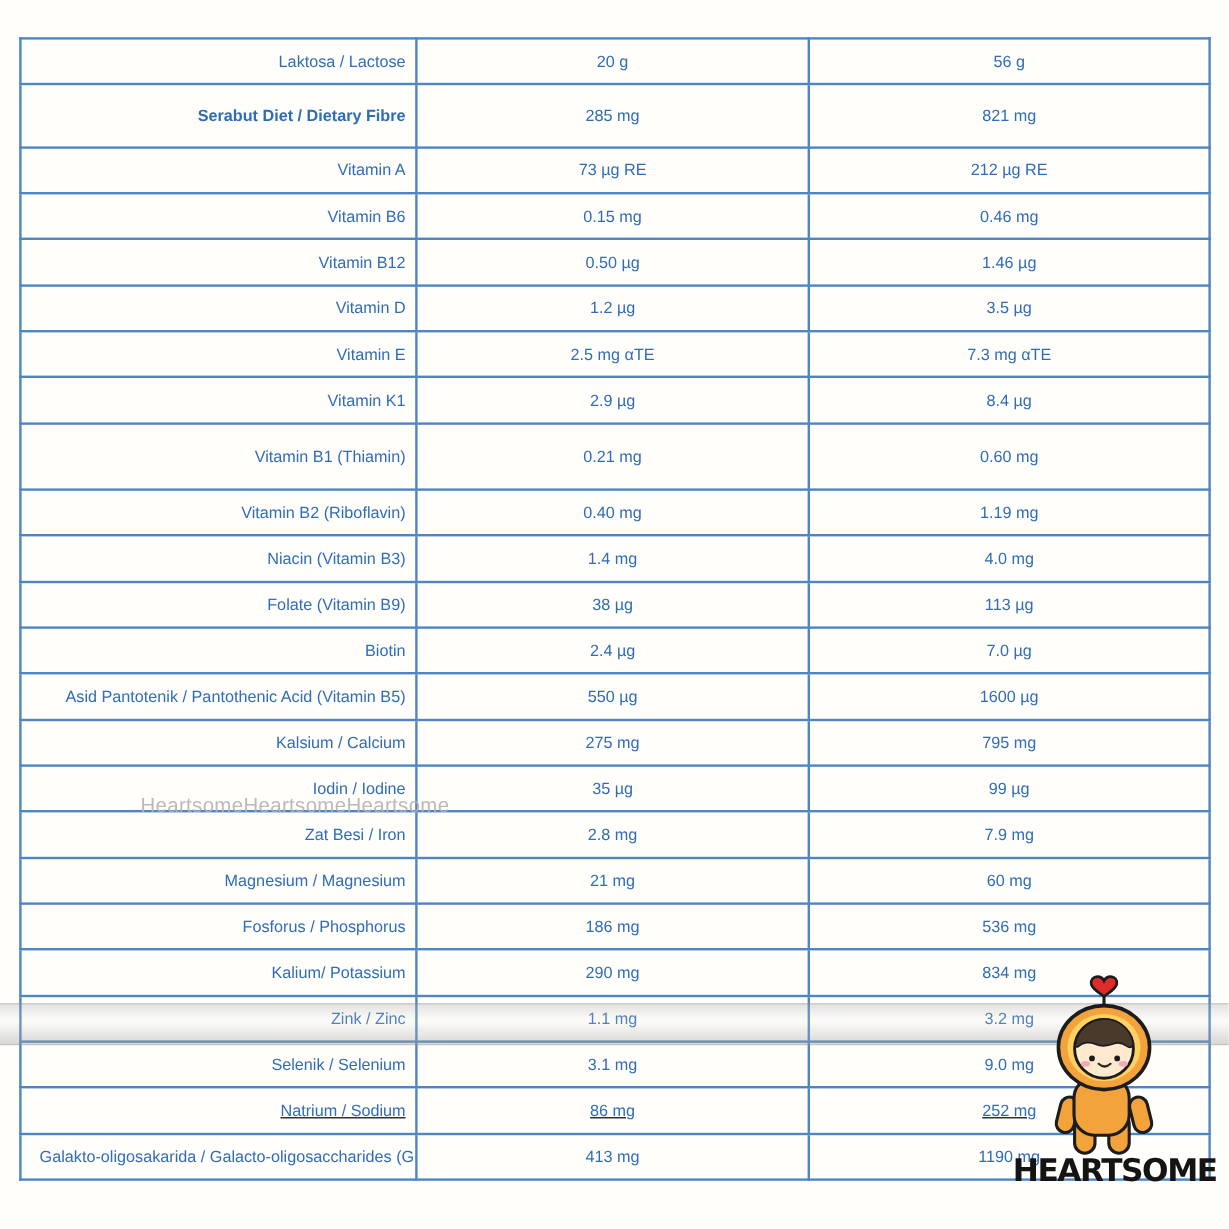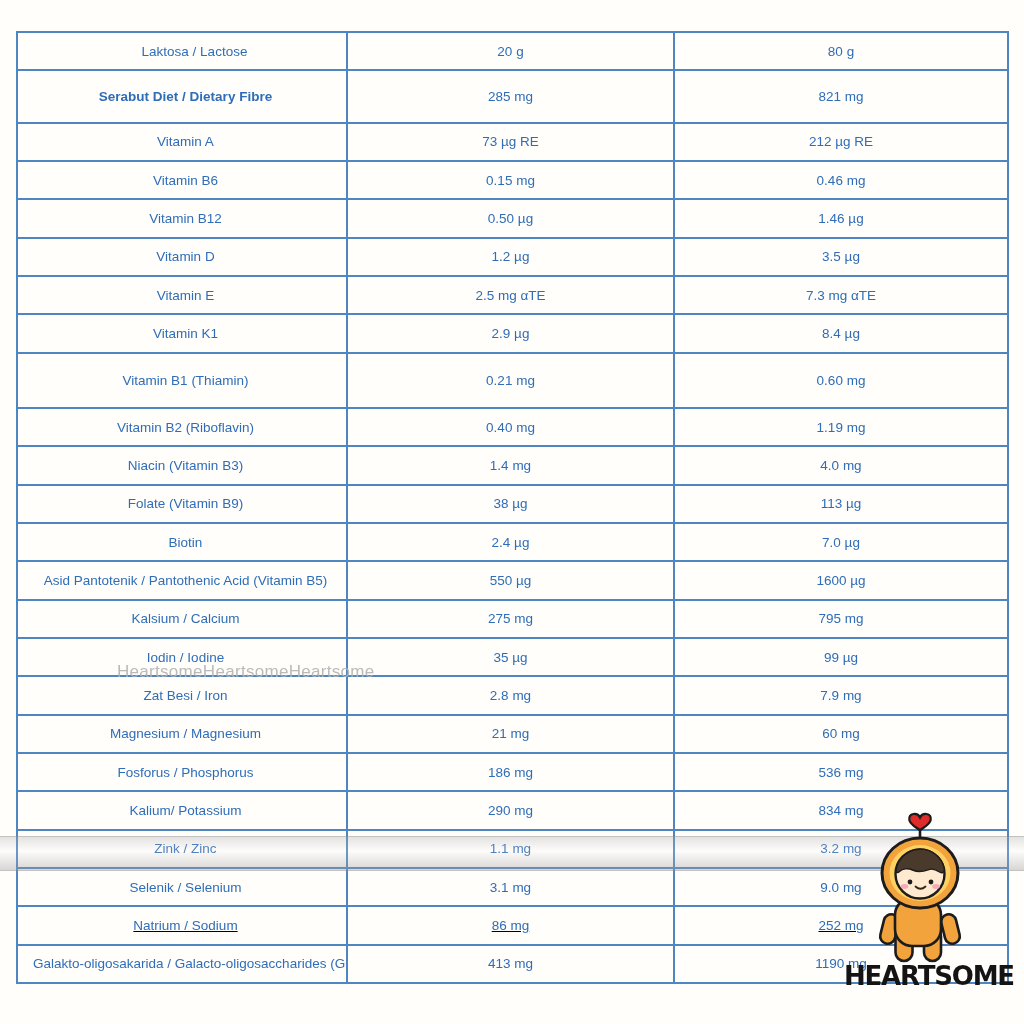--- a/index.html
+++ b/index.html
@@ -13,21 +13,21 @@
     border-collapse:collapse;table-layout:fixed;
   }
   .nutrition-table td{
     border:2px solid #4e86c2;
     color:#2f6db8;
     font-size:13.5px;
     padding:0 8px;
     vertical-align:middle;
     overflow:hidden;white-space:nowrap;
   }
-  td.label{text-align:center;padding-left:15px;}
+  td.label{text-align:right;padding-left:15px;}
   td.label.indent{padding-left:33px;}
   td.label.bold{font-weight:bold;}
   td.val{text-align:center;}
   .watermark{
     position:absolute;left:117px;top:662px;
     font-size:17px;color:#b3b3b3;letter-spacing:.3px;opacity:.9;
     pointer-events:none;
   }
   .zinc-band{
     position:absolute;left:0;top:836px;width:1024px;height:33px;
@@ -52,21 +52,21 @@
 <table class="nutrition-table">
   <colgroup>
     <col style="width:330px">
     <col style="width:327px">
     <col style="width:334px">
   </colgroup>
   <tbody>
       <tr style="height: 38.12px;">
         <td class="label indent">Laktosa / Lactose</td>
         <td class="val">20 g</td>
-        <td class="val">80 g</td>
+        <td class="val">56 g</td>
       </tr>
       <tr style="height: 52px;">
         <td class="label bold">Serabut Diet / Dietary Fibre</td>
         <td class="val">285 mg</td>
         <td class="val">821 mg</td>
       </tr>
       <tr style="height: 38.12px;">
         <td class="label">Vitamin A</td>
         <td class="val">73 µg RE</td>
         <td class="val">212 µg RE</td>

